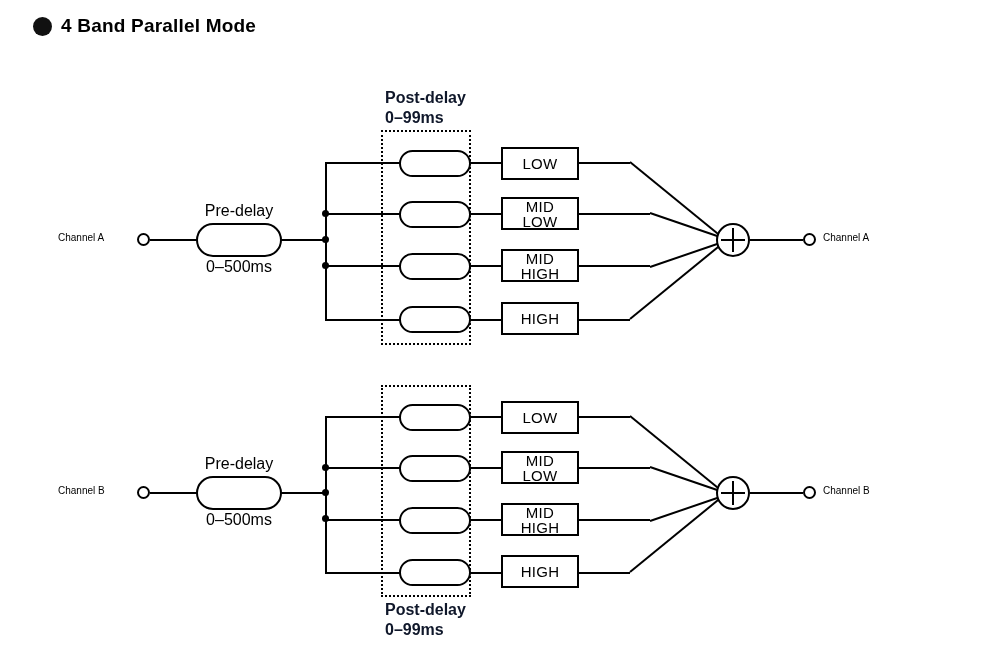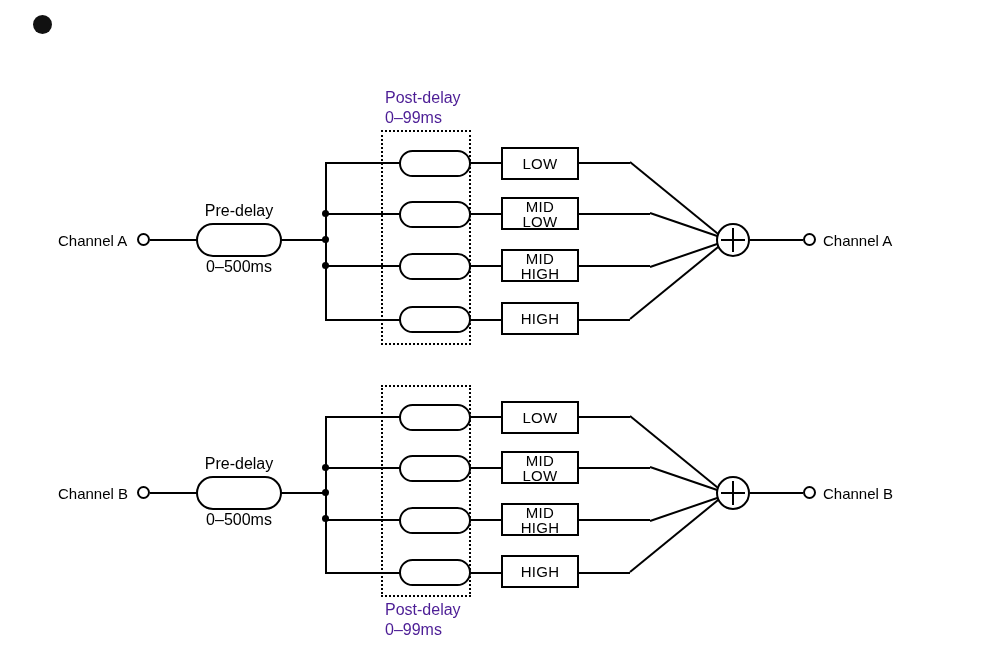--- a/index.html
+++ b/index.html
@@ -73,21 +73,21 @@
     width: 13px;
     height: 13px;
     border: 2px solid #000000;
     border-radius: 50%;
     background: #ffffff;
     box-sizing: border-box;
   }
 
   .port-label {
     position: absolute;
-    font-size: 15px;
+    font-size: 10px;
     white-space: nowrap;
     color: #000000;
   }
 
   
   .stadium {
     position: absolute;
     border: 2px solid #000000;
     border-radius: 999px;
     background: #ffffff;
@@ -134,24 +134,24 @@
   .dotted-group {
     position: absolute;
     border: 2px dotted #000000;
     box-sizing: border-box;
     width: 90px;
   }
 
   .group-caption {
     position: absolute;
     font-size: 16px;
-    font-weight: normal;
+    font-weight: bold;
     line-height: 1.25;
     white-space: nowrap;
-    color: #4c1d95;
+    color: #0f172a;
   }
 
   
   .sum-node {
     position: absolute;
     width: 34px;
     height: 34px;
     border: 2px solid #000000;
     border-radius: 50%;
     background: #ffffff;
@@ -178,20 +178,21 @@
     margin-top: -1px;
   }
 </style>
 </head>
 <body>
 
 <div id="page">
 
   <div class="title-row">
     <span class="title-bullet"></span>
+    <span class="title-text">4 Band Parallel Mode</span>
   </div>
 
   <div>
 
     <div class="port-label" style="left:58px; top:232px;">Channel A</div>
     <div class="terminal" style="left:137px; top:233px;"></div>
 
     <div class="wire wire-h" style="left:150px; top:239px; width:47px;"></div>
 
     <div class="caption" style="left:196px; top:202px; width:86px;">Pre-delay</div>

